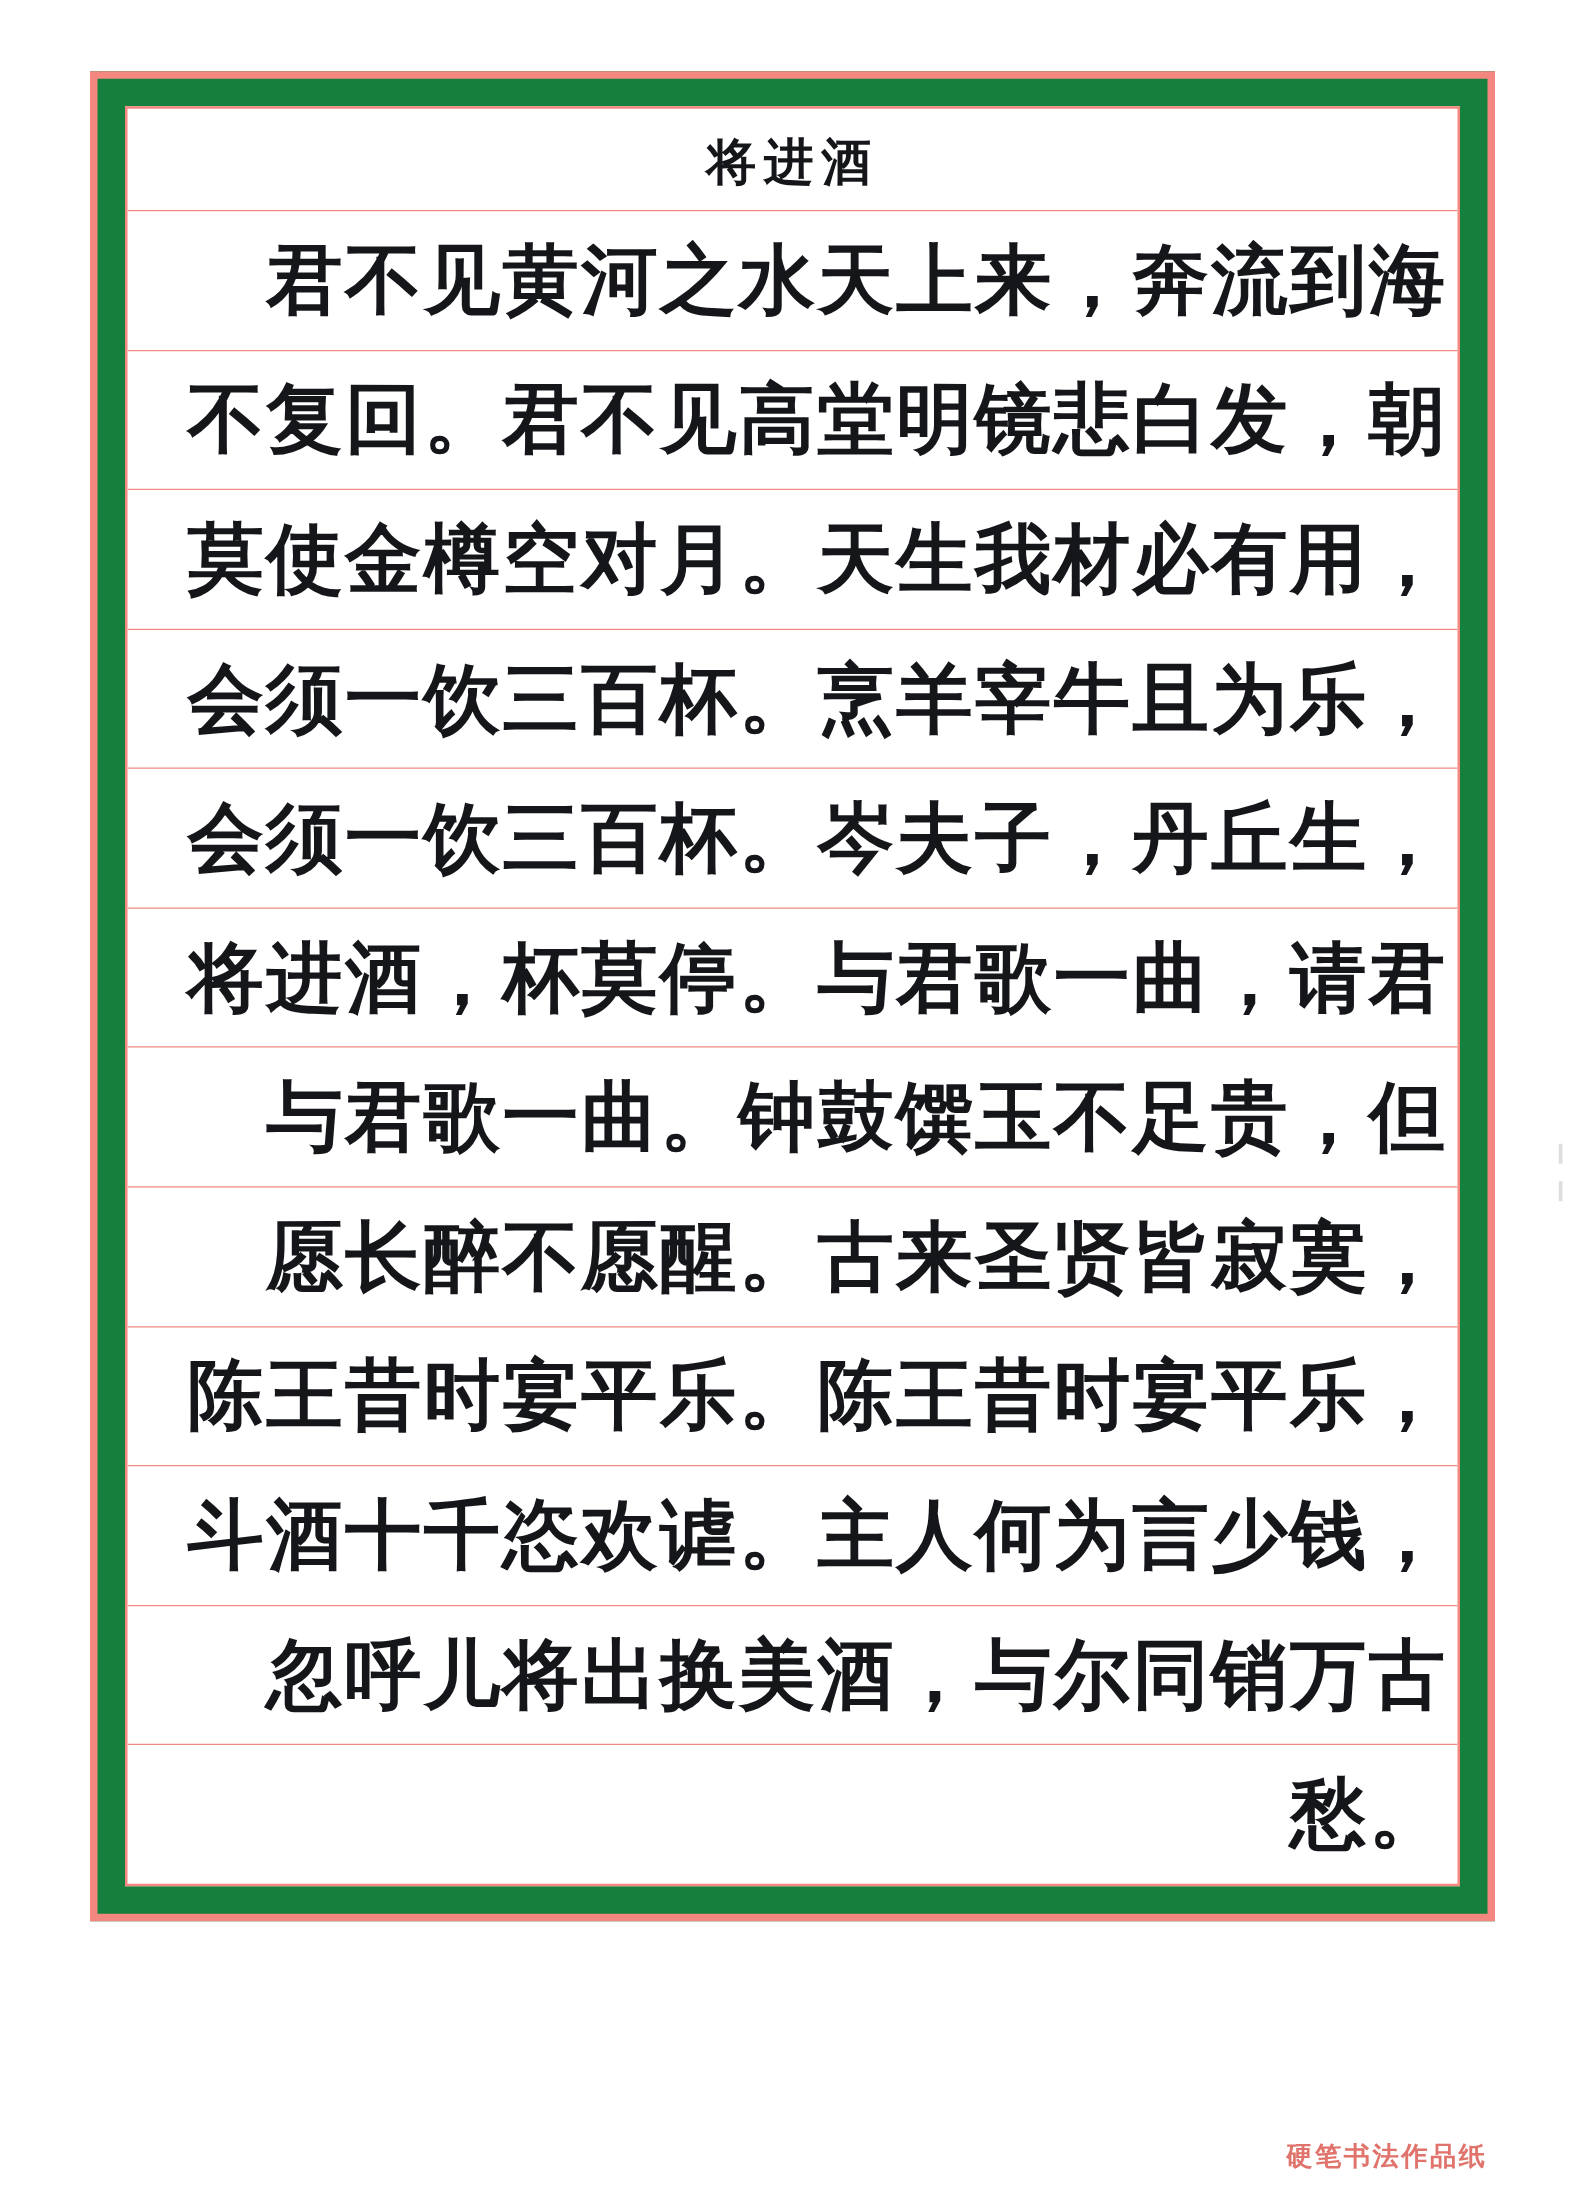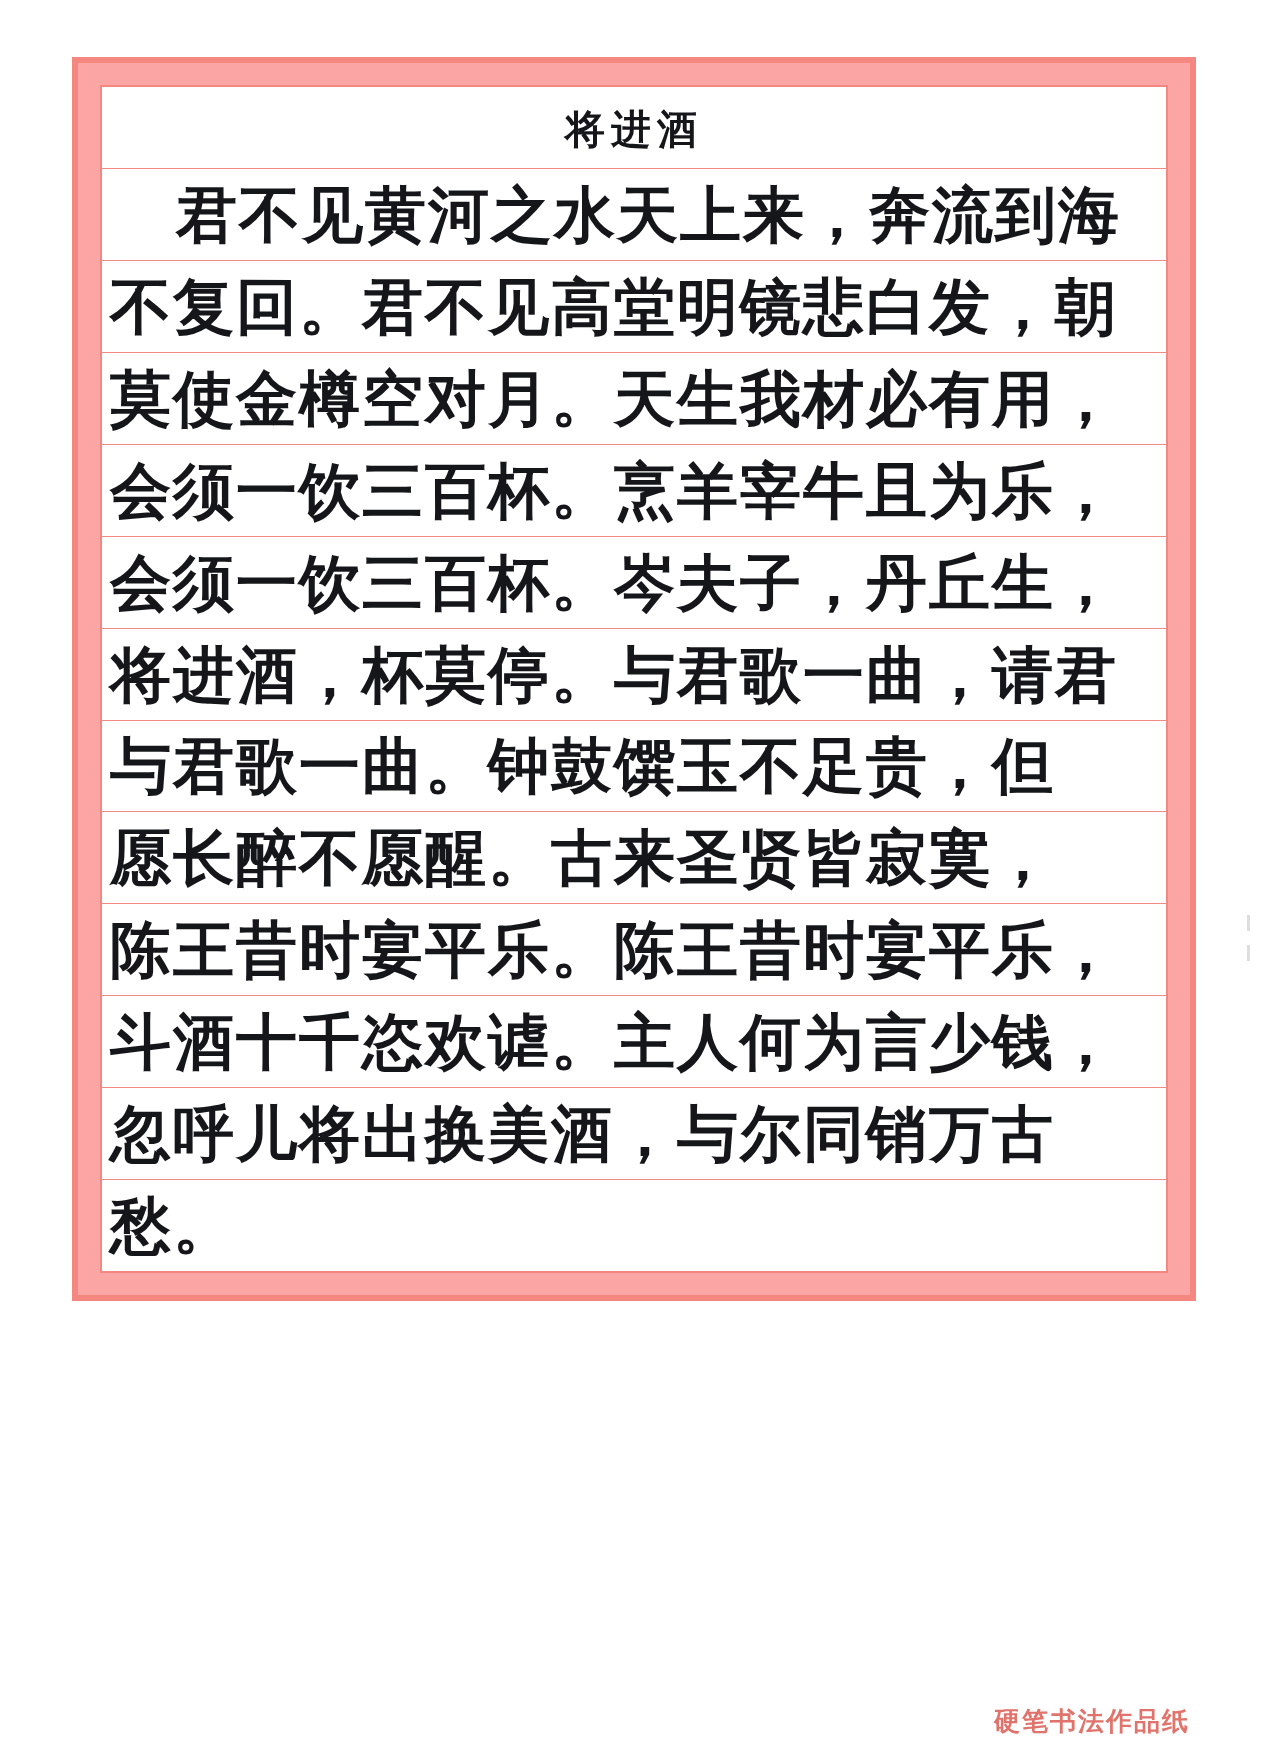--- a/index.html
+++ b/index.html
@@ -14,24 +14,25 @@
     font-family: "Liberation Serif", serif;
     overflow: hidden;
   }
 
   
   .paper-frame {
     position: absolute;
     left: 72px;
     top: 57px;
     width: 1124px;
-    height: 1244px;
+    height: 1480px;
     border: 6px solid #f4877f;
     box-sizing: border-box;
-    background: #fca5a5;
+    background: #15803d;
+    text-align: right;
   }
   .paper-inner {
     position: absolute;
     left: 22px;
     top: 22px;
     right: 22px;
     bottom: 22px;
     border: 2px solid #f4877f;
     box-sizing: border-box;
     background: #ffffff;
@@ -94,21 +95,21 @@
   .indent {
     text-indent: 66px;
   }
 
   
   .footer-stamp {
     position: absolute;
     right: 78px;
     bottom: 18px;
     font-family: "Liberation Serif", serif;
-    font-size: 26px;
+    font-size: 21px;
     color: #e0736b;
     letter-spacing: 2px;
     font-weight: 600;
   }
 
   
   .edge-mark {
     position: absolute;
     right: 18px;
     width: 3px;

